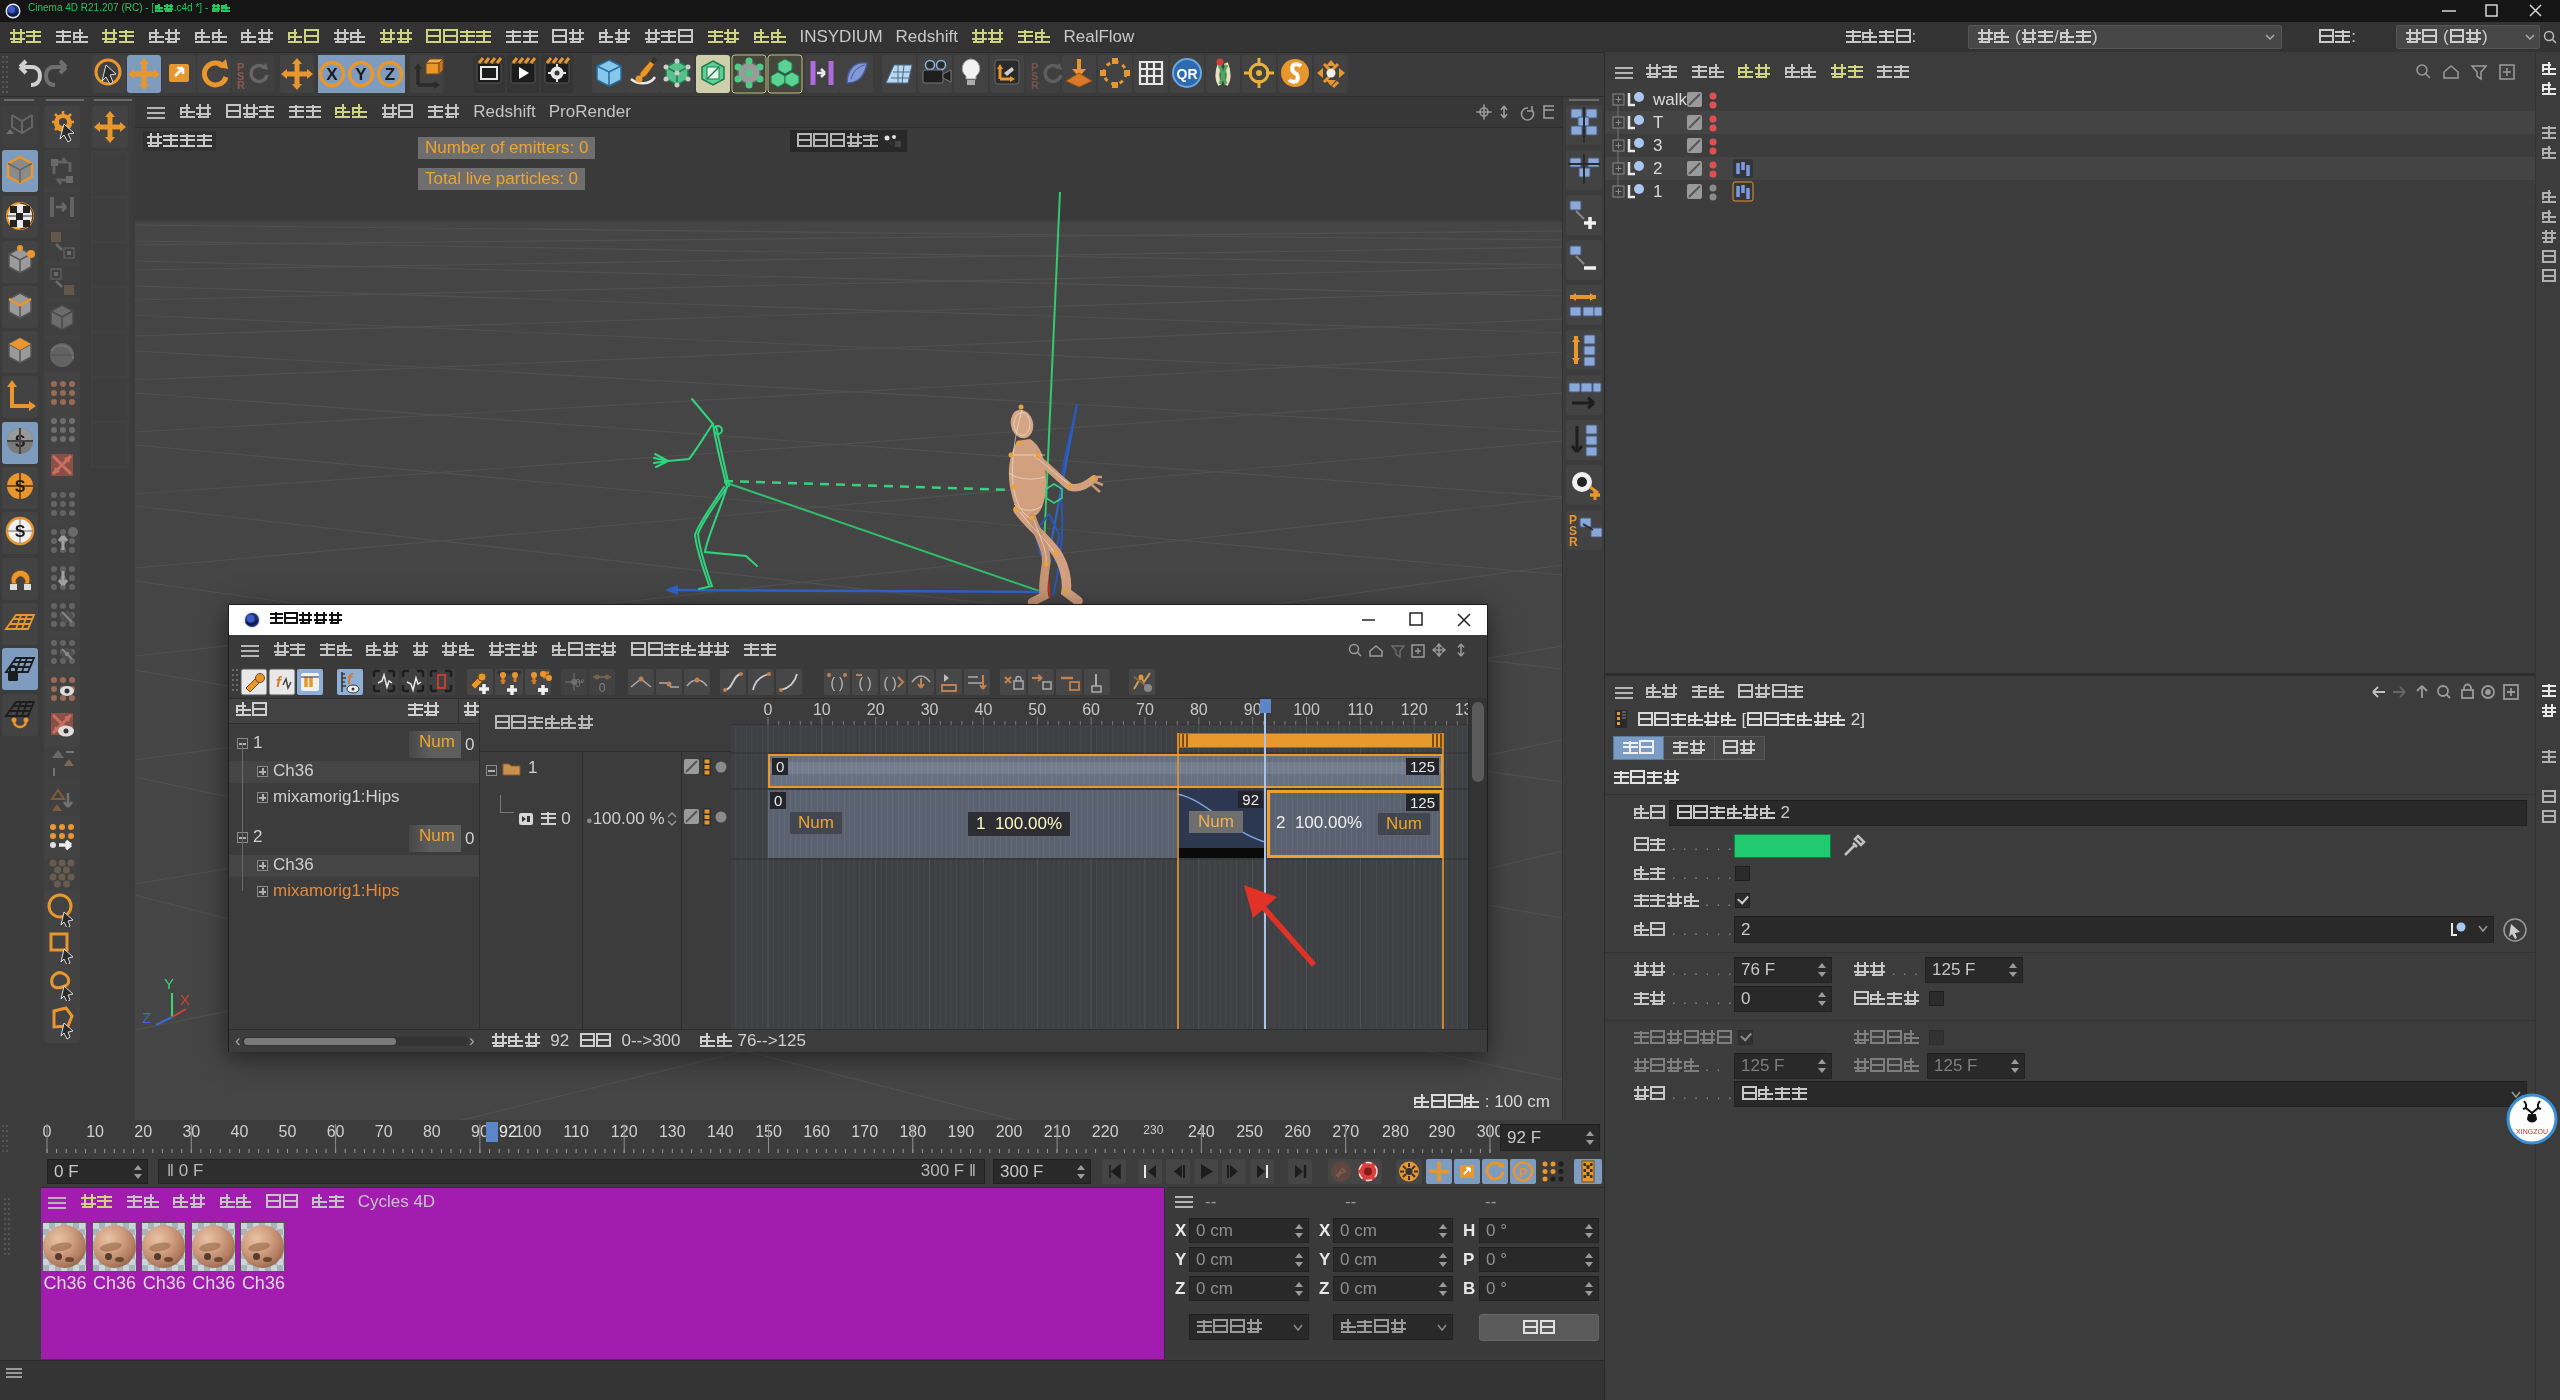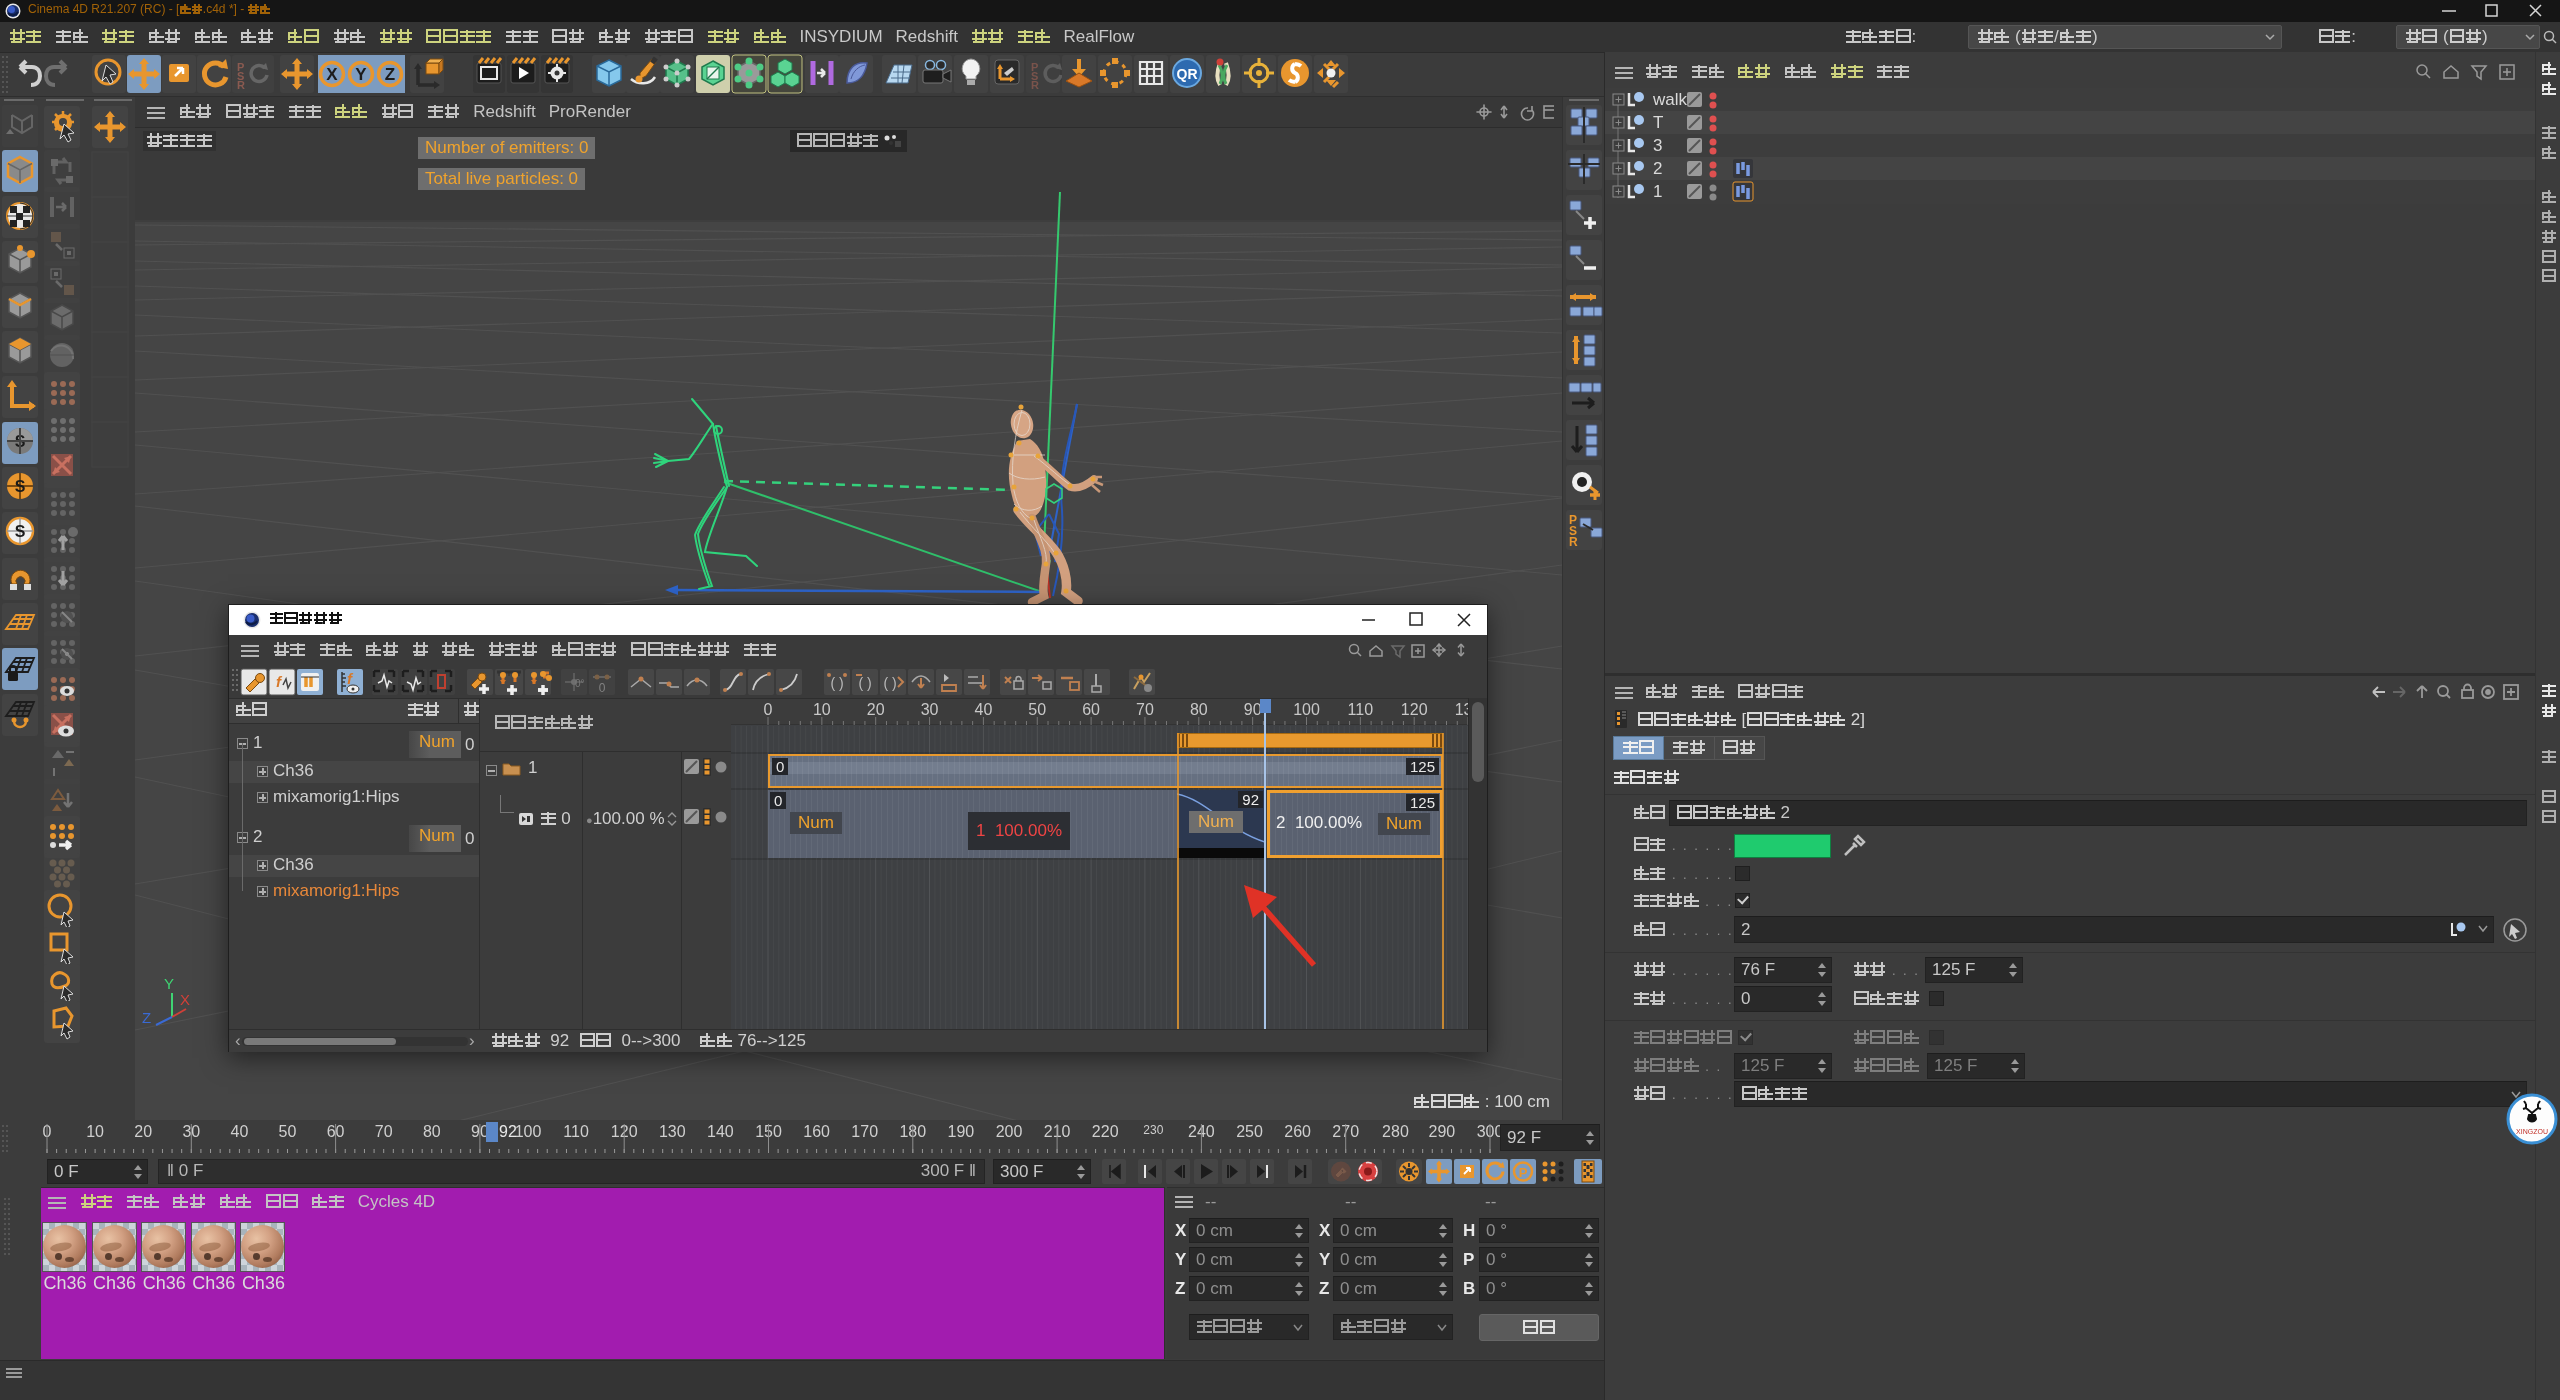--- a/index.html
+++ b/index.html
@@ -32,21 +32,21 @@
 <body>
 <div id="root">
 
 <div class="abs" id="titlebar" style="left:0;top:0;width:2560px;height:22px;background:#151515;">
   <svg class="abs" style="left:5px;top:3px" width="16" height="16" viewBox="0 0 16 16">
         <circle cx="8" cy="8" r="7.5" fill="#e8e8e8"></circle>
         <circle cx="8" cy="8" r="6" fill="#1a2f6e"></circle>
         <circle cx="6.5" cy="6.5" r="3.5" fill="#3a5cc8"></circle>
         <path d="M3 10a6 6 0 0 0 10-1" stroke="#0d1c45" stroke-width="2" fill="none"></path>
       </svg>
-  <div class="abs" style="left:28px;top:2px;font-size:12px;color:#a16207;">Cinema 4D R21.207 (RC) - [<span class="cjk"><i class="g g1"></i><i class="g g3"></i></span>.c4d *] - <span class="cjk"><i class="g g3"></i><i class="g g1"></i></span></div>
+  <div class="abs" style="left:28px;top:2px;font-size:10px;color:#22c55e;">Cinema 4D R21.207 (RC) - [<span class="cjk"><i class="g g1"></i><i class="g g3"></i></span>.c4d *] - <span class="cjk"><i class="g g3"></i><i class="g g1"></i></span></div>
   <div class="abs" style="left:2425px;top:0;width:135px;height:22px;color:#d5d5d5;">
     <svg width="135" height="22">
           <path d="M17 11h14" stroke="#d5d5d5" stroke-width="1.5"></path>
           <rect x="61" y="5" width="11" height="11" fill="none" stroke="#d5d5d5" stroke-width="1.5"></rect>
           <path d="M105 5l11 11M116 5l-11 11" stroke="#d5d5d5" stroke-width="1.5"></path>
         </svg>
   </div>
 </div>
 
 <div class="abs menu" id="menubar" style="left:0;top:22px;width:2560px;height:31px;background:#333333;border-bottom:1px solid #2a2a2a;line-height:30px;padding-left:9px;">
@@ -2078,21 +2078,21 @@
 
     <div class="abs" style="left:37px;top:55px;width:675px;height:34px;background:repeating-linear-gradient(90deg,rgba(255,255,255,.06) 0 1px,transparent 1px 5.4px),#667081;border:2px solid #e8992e;">
       <div class="abs" style="left:0;top:6px;width:671px;height:12px;background:repeating-linear-gradient(90deg,rgba(255,255,255,.05) 0 1px,transparent 1px 5.4px),#737d8e;"></div>
       <div class="abs" style="left:2px;top:2px;background:#23252a;color:#e8e8e8;padding:0 4px;font-size:15px;">0</div>
       <div class="abs" style="right:2px;top:2px;background:#23252a;color:#e8e8e8;padding:0 4px;font-size:15px;">125</div>
     </div>
 
     <div class="abs" style="left:37px;top:91px;width:497px;height:68px;background:repeating-linear-gradient(90deg,rgba(255,255,255,.05) 0 1px,transparent 1px 5.4px),#5a6170;">
       <div class="abs" style="left:2px;top:2px;background:#23252a;color:#e8e8e8;padding:0 4px;font-size:15px;">0</div>
       <div class="abs" style="left:22px;top:22px;background:#42464e;color:#f0a32c;padding:1px 8px;">Num</div>
-      <div class="abs" style="left:200px;top:22px;background:#2c2e33;color:#ef4444;padding:9px 8px;">1&nbsp;&nbsp;100.00%</div>
+      <div class="abs" style="left:200px;top:22px;background:#2c2e33;color:#fef9c3;padding:2px 8px;">1&nbsp;&nbsp;100.00%</div>
     </div>
 
     <div class="abs" style="left:446px;top:91px;width:88px;height:58px;background:#2c3850;">
       <svg width="88" height="58">
             <path d="M0 4 C30 10 50 40 88 52" stroke="#7aa0e0" stroke-width="1.5" fill="none"></path>
           </svg>
       <div class="abs" style="right:2px;top:1px;background:#23252a;color:#f0f0f0;padding:0 4px;font-size:15px;">92</div>
       <div class="abs" style="left:12px;top:21px;background:#6e6e6e;color:#f0b050;padding:1px 9px;">Num</div>
     </div>
     <div class="abs" style="left:446px;top:149px;width:88px;height:10px;background:#0a0a0a;"></div>

